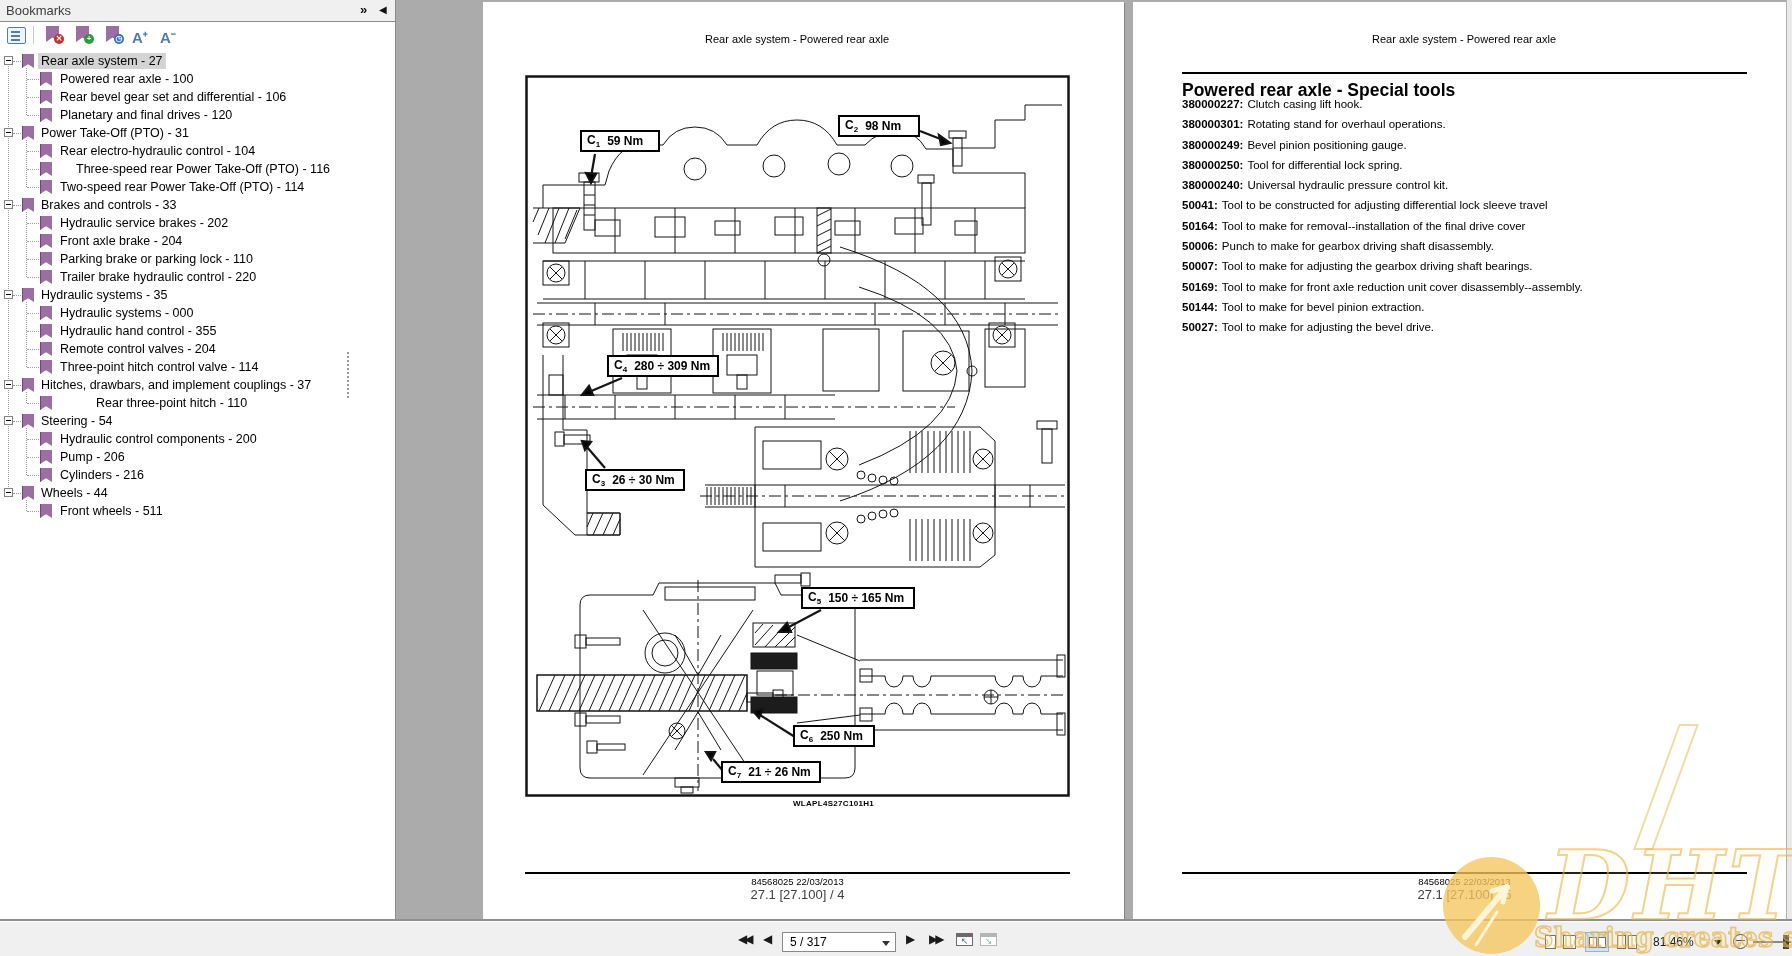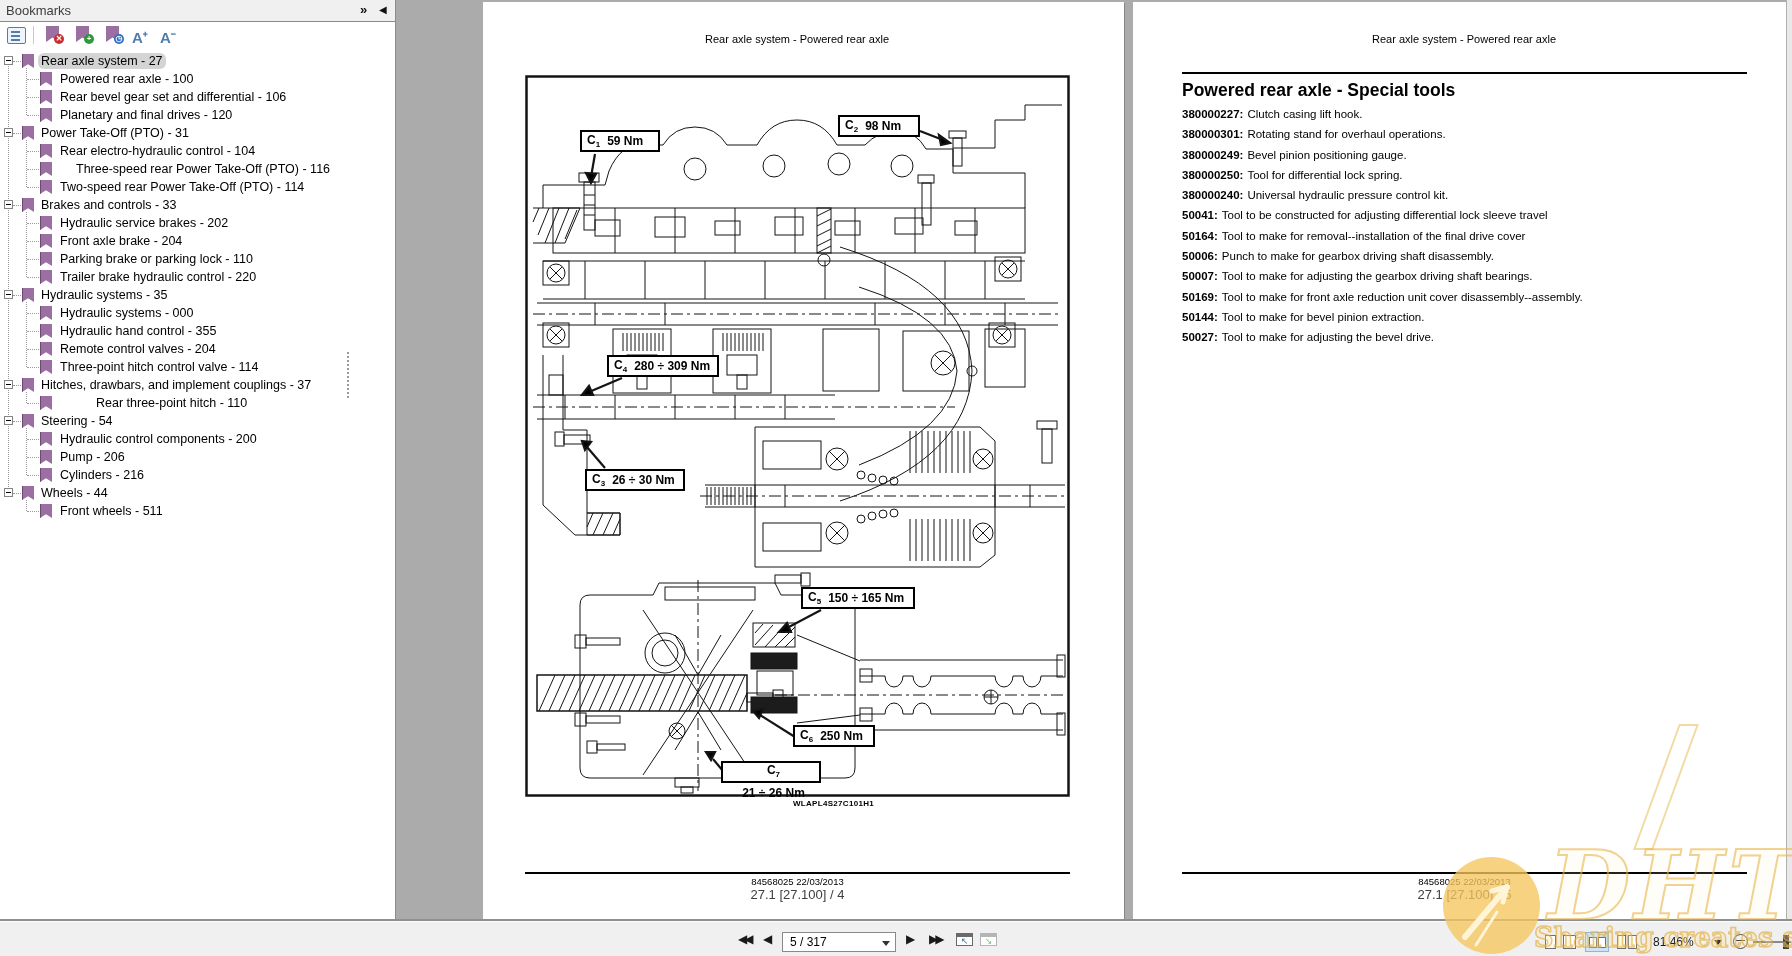--- a/index.html
+++ b/index.html
@@ -44,21 +44,21 @@
   
   .figure{position:absolute;left:42px;top:73px;width:545px;height:722px;}
   .figure svg{position:absolute;left:0;top:0;}
   .callout{position:absolute;height:22px;background:#fff;border:2px solid #000;box-sizing:border-box;display:flex;align-items:center;padding-left:5px;gap:7px;font-weight:bold;font-size:12px;color:#000;white-space:nowrap;}
   .callout sub{font-size:8px;}
   .fig-caption{position:absolute;left:310px;top:797px;font-size:8px;font-weight:bold;color:#000;display:flex;letter-spacing:.3px;}
 
   
   .p2-rule{position:absolute;left:49px;top:70px;width:565px;height:0;border-top:2.5px solid #000;}
   .p2-title{position:absolute;left:49px;top:78px;font-size:17.5px;font-weight:bold;color:#000;}
-  .tools{position:absolute;left:49px;top:106px;width:575px;}
+  .tools{position:absolute;left:49px;top:96px;width:575px;}
   .tool-li{height:20.3px;font-size:11.5px;color:#000;white-space:nowrap;}
   .tcode{font-weight:bold;}
   .tdesc{margin-left:4px;}
 
   
   .sb-edge{position:absolute;left:0;top:919px;width:1792px;height:2px;background:#8f8f8f;z-index:6;}
   .statusbar{position:absolute;left:0;top:921px;width:1792px;height:35px;background:#f0f0f0;border-top:1px solid #fcfcfc;box-sizing:border-box;z-index:6;}
   .navbtn{position:absolute;top:10px;font-size:12px;color:#1a1a1a;letter-spacing:-3px;cursor:default;}
   .pagebox{position:absolute;left:782px;top:10px;width:114px;height:20px;background:#fff;border:1px solid #898989;box-sizing:border-box;font-size:12px;line-height:18px;padding-left:7px;color:#000;}
   .pagebox .caret{position:absolute;right:5px;top:8px;width:0;height:0;border-left:4px solid transparent;border-right:4px solid transparent;border-top:5px solid #333;}
@@ -104,21 +104,21 @@
       <span class="tb-badge" style="left:114px;background:#2d6fbe">◷</span>
       <span class="tb-font" style="left:132px">A⁺</span>
       <span class="tb-font" style="left:160px">A⁻</span>
     </div>
     <div class="tree">
         <div class="dot-v" style="left: 8px; top: 61px; height: 432px;"></div>
         <div class="dot-h" style="left: 13px; top: 61px; width: 8px;"></div>
         <div class="trow" style="top: 52px;">
           <span class="exp"></span>
           <span class="flag" style="left: 22px;"></span>
-          <span class="tlabel sel" style="left: 38px; border-radius: 6px;">Rear axle system - 27</span>
+          <span class="tlabel sel" style="left: 38px;">Rear axle system - 27</span>
         </div>
         <div class="dot-h" style="left: 27px; top: 79px; width: 12px;"></div>
         <div class="trow" style="top: 70px; padding-left: 29px;">
           <span class="flag" style="left: 40px;"></span>
           <span class="tlabel" style="left: 57px;">Powered rear axle - 100</span>
         </div>
         <div class="dot-h" style="left: 27px; top: 97px; width: 12px;"></div>
         <div class="trow" style="top: 88px;">
           <span class="flag" style="left: 40px;"></span>
           <span class="tlabel" style="left: 57px;">Rear bevel gear set and differential - 106</span>
@@ -447,21 +447,21 @@
             <span class="cv">26 ÷ 30 Nm</span>
           </div>
           <div class="callout" style="left: 276px; top: 512px; width: 114px;">
             <span class="cl">C<sub>5</sub></span>
             <span class="cv">150 ÷ 165 Nm</span>
           </div>
           <div class="callout" style="left: 268px; top: 650px; width: 82px;">
             <span class="cl">C<sub>6</sub></span>
             <span class="cv">250 Nm</span>
           </div>
-          <div class="callout" style="left: 196px; top: 686px; width: 100px; flex-direction: column;">
+          <div class="callout" style="left: 196px; top: 686px; width: 100px;">
             <span class="cl">C<sub>7</sub></span>
             <span class="cv">21 ÷ 26 Nm</span>
           </div>
         </div>
     </div>
 
     <div class="fig-caption">
       <span>WLAPL4S27C101H</span>
       <span>1</span>
     </div>

